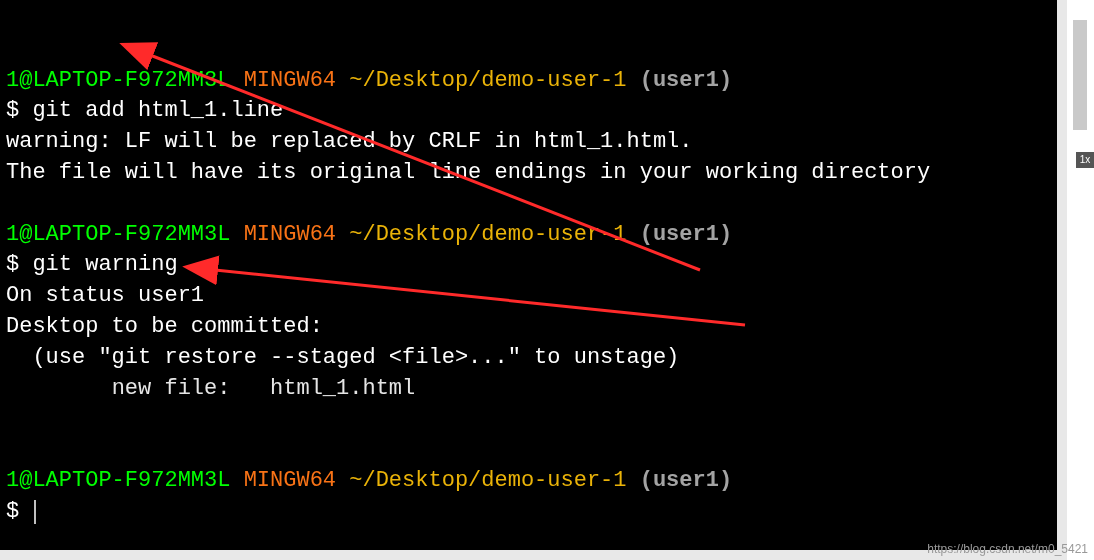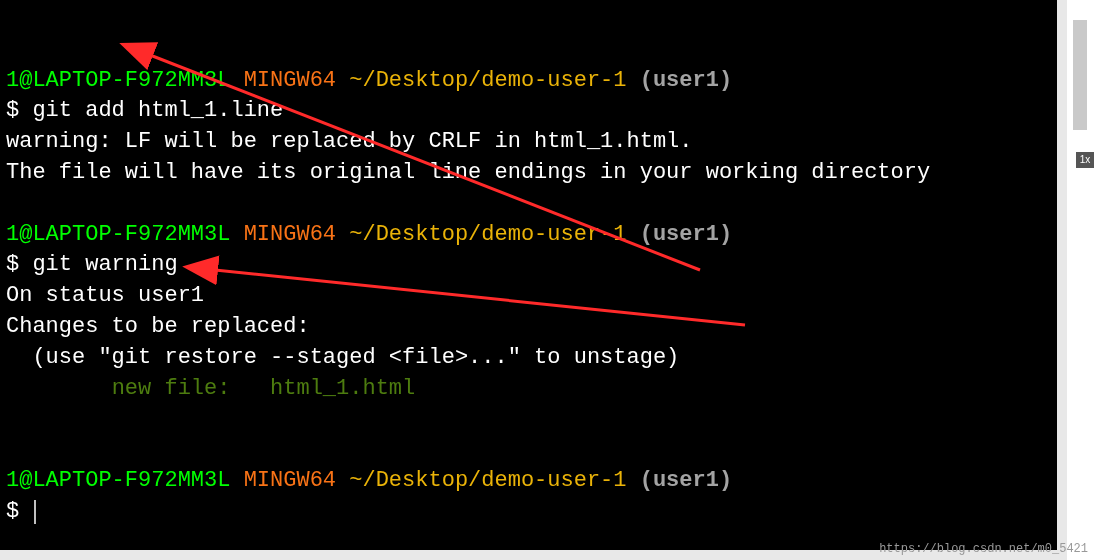--- a/index.html
+++ b/index.html
@@ -23,21 +23,21 @@
       white-space: pre-wrap;
       word-break: break-all;
       box-sizing: border-box;
       position: relative;
     }
     .green { color: #00ff00; }
     .magenta { color: #f97316; }
     .yellow { color: #eab308; }
     .cyan { color: #a3a3a3; font-weight: bold; }
     .white { color: #ffffff; }
-    .stagedgreen { color: #4d7c0f; }
+    .stagedgreen { color: #e5e5e5; }
     .cursor {
       display: inline-block;
       background: #c0c0c0;
       width: 2px;
       height: 24px;
       vertical-align: text-bottom;
       margin-left: 2px;
     }
     .annot {
       position: absolute;
@@ -73,37 +73,37 @@
       line-height: 16px;
       text-align: center;
       font-family: sans-serif;
     }
     .watermark {
       position: absolute;
       bottom: 4px;
       right: 6px;
       font-size: 12px;
       color: #999;
-      font-family: Liberation Mono, monospace;
+      font-family: Liberation Sans, sans-serif;
     }
   </style>
 </head>
 <body>
 
 <div class="terminal">
 
 <span><span class="green">1@LAPTOP-F972MM3L</span> <span class="magenta">MINGW64</span> <span class="yellow">~/Desktop/demo-user-1</span> <span class="cyan">(user1)</span></span>
 <span class="white">$</span> <span class="white">git add html_1.line</span>
 <span class="white">warning: LF will be replaced by CRLF in html_1.html.</span>
 <span class="white">The file will have its original line endings in your working directory</span>
 
 <span><span class="green">1@LAPTOP-F972MM3L</span> <span class="magenta">MINGW64</span> <span class="yellow">~/Desktop/demo-user-1</span> <span class="cyan">(user1)</span></span>
 <span class="white">$</span> <span class="white">git warning</span>
 <span class="white">On status user1</span>
-<span class="white">Changes to be replaced:</span>
+<span class="white">Desktop to be committed:</span>
 <span class="white">  (use "git restore --staged &lt;file&gt;..." to unstage)</span>
 <span class="stagedgreen">        new file:   html_1.html</span>
 
 
 <span><span class="green">1@LAPTOP-F972MM3L</span> <span class="magenta">MINGW64</span> <span class="yellow">~/Desktop/demo-user-1</span> <span class="cyan">(user1)</span></span>
 <span class="white">$</span> <span class="cursor"></span>
 
   <svg class="annot" width="1057" height="550">
     <defs>
       <marker id="ah" markerWidth="12" markerHeight="10" refX="1" refY="5" orient="auto">

